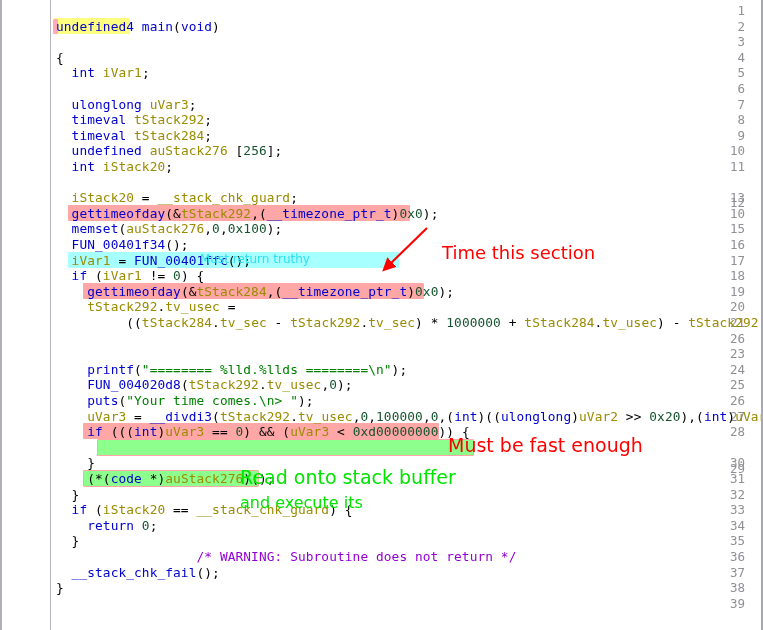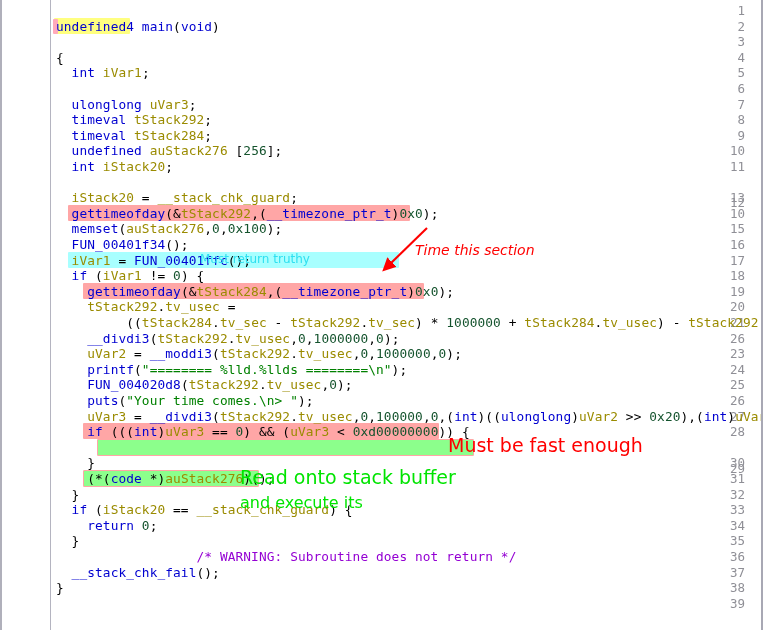--- a/index.html
+++ b/index.html
@@ -174,41 +174,39 @@
       <div class="cline" style="top: 174.6px;"></div>
       <div class="cline" style="top: 190.2px;">  <span class="t-var">iStack20</span> = <span class="t-var">__stack_chk_guard</span>;</div>
       <div class="cline" style="top: 205.8px;">  <span class="t-fn">gettimeofday</span>(&amp;<span class="t-var">tStack292</span>,(<span class="t-type">__timezone_ptr_t</span>)<span class="t-num">0x0</span>);</div>
       <div class="cline" style="top: 221.4px;">  <span class="t-fn">memset</span>(<span class="t-var">auStack276</span>,<span class="t-num">0</span>,<span class="t-num">0x100</span>);</div>
       <div class="cline" style="top: 237px;">  <span class="t-fn">FUN_00401f34</span>();</div>
       <div class="cline" style="top: 252.6px;">  <span class="t-var">iVar1</span> = <span class="t-fn">FUN_00401ffc</span>();</div>
       <div class="cline" style="top: 268.2px;">  <span class="t-kw">if</span> (<span class="t-var">iVar1</span> != <span class="t-num">0</span>) {</div>
       <div class="cline" style="top: 283.8px;">    <span class="t-fn">gettimeofday</span>(&amp;<span class="t-var">tStack284</span>,(<span class="t-type">__timezone_ptr_t</span>)<span class="t-num">0x0</span>);</div>
       <div class="cline" style="top: 299.4px;">    <span class="t-var">tStack292</span>.<span class="t-var">tv_usec</span> =</div>
       <div class="cline" style="top: 315px;">         ((<span class="t-var">tStack284</span>.<span class="t-var">tv_sec</span> - <span class="t-var">tStack292</span>.<span class="t-var">tv_sec</span>) * <span class="t-num">1000000</span> + <span class="t-var">tStack284</span>.<span class="t-var">tv_usec</span>) - <span class="t-var">tStack292</span>.;</div>
-      <div class="cline" style="top: 330.6px;">    <span class="t-fn">__divdi3</span>(<span class="t-var">tStack292</span>.<span class="t-var">tv_usec</span>,<span class="t-num">0</span>,<span class="t-num">1000000</span>,<span class="t-num">0</span>);</div>
-      <div class="cline" style="top: 346.2px;">    <span class="t-var">uVar2</span> = <span class="t-fn">__moddi3</span>(<span class="t-var">tStack292</span>.<span class="t-var">tv_usec</span>,<span class="t-num">0</span>,<span class="t-num">1000000</span>,<span class="t-num">0</span>);</div>
       <div class="cline" style="top: 361.8px;">    <span class="t-fn">printf</span>(<span class="t-str">"======== %lld.%llds ========\n"</span>);</div>
       <div class="cline" style="top: 377.4px;">    <span class="t-fn">FUN_004020d8</span>(<span class="t-var">tStack292</span>.<span class="t-var">tv_usec</span>,<span class="t-num">0</span>);</div>
       <div class="cline" style="top: 393px;">    <span class="t-fn">puts</span>(<span class="t-str">"Your time comes.\n&gt; "</span>);</div>
       <div class="cline" style="top: 408.6px;">    <span class="t-var">uVar3</span> = <span class="t-fn">__divdi3</span>(<span class="t-var">tStack292</span>.<span class="t-var">tv_usec</span>,<span class="t-num">0</span>,<span class="t-num">100000</span>,<span class="t-num">0</span>,(<span class="t-type">int</span>)((<span class="t-type">ulonglong</span>)<span class="t-var">uVar2</span> &gt;&gt; <span class="t-num">0x20</span>),(<span class="t-type">int</span>)<span class="t-var">uVar2</span>);</div>
       <div class="cline" style="top: 424.2px;">    <span class="t-kw">if</span> (((<span class="t-type">int</span>)<span class="t-var">uVar3</span> == <span class="t-num">0</span>) &amp;&amp; (<span class="t-var">uVar3</span> &lt; <span class="t-num">0xd00000000</span>)) {</div>
       <div class="cline" style="top: 455.4px;">    }</div>
       <div class="cline" style="top: 471px;">    (*(<span class="t-type">code</span> *)<span class="t-var">auStack276</span>)();</div>
       <div class="cline" style="top: 486.6px;">  }</div>
       <div class="cline" style="top: 502.2px;">  <span class="t-kw">if</span> (<span class="t-var">iStack20</span> == <span class="t-var">__stack_chk_guard</span>) {</div>
       <div class="cline" style="top: 517.8px;">    <span class="t-kw">return</span> <span class="t-num">0</span>;</div>
       <div class="cline" style="top: 533.4px;">  }</div>
       <div class="cline" style="top: 549px;">                  <span class="t-comment">/* WARNING: Subroutine does not return */</span></div>
       <div class="cline" style="top: 564.6px;">  <span class="t-fn">__stack_chk_fail</span>();</div>
       <div class="cline" style="top: 580.2px;">}</div>
       <div class="cline" style="top: 595.8px;"></div>
     </div>
 
   <div class="anno anno-cyan" style="left:200px; top:252px; font-size:12px;">Must return truthy</div>
-  <div class="anno anno-red" style="left:415px; top:242px; font-size:14px;font-style:italic;">Time this section</div>
+  <div class="anno anno-red" style="left:442px; top:242px; font-size:18px;">Time this section</div>
   <div class="anno anno-red" style="left:448px; top:434px; font-size:19px;">Must be fast enough</div>
   <div class="anno anno-green" style="left:240px; top:466px; font-size:19px;">Read onto stack buffer</div>
   <div class="anno anno-green" style="left:240px; top:493px; font-size:16px;">and execute its</div>
 
   <svg class="arrow" style="left:0; top:0; width:763px; height:630px;">
     <defs>
       <marker id="ah" markerWidth="7" markerHeight="7" refX="2" refY="3.2" orient="auto">
         <path d="M0,0 L6.5,3.2 L0,6.4 z" fill="#ff0000"></path>
       </marker>
     </defs>

